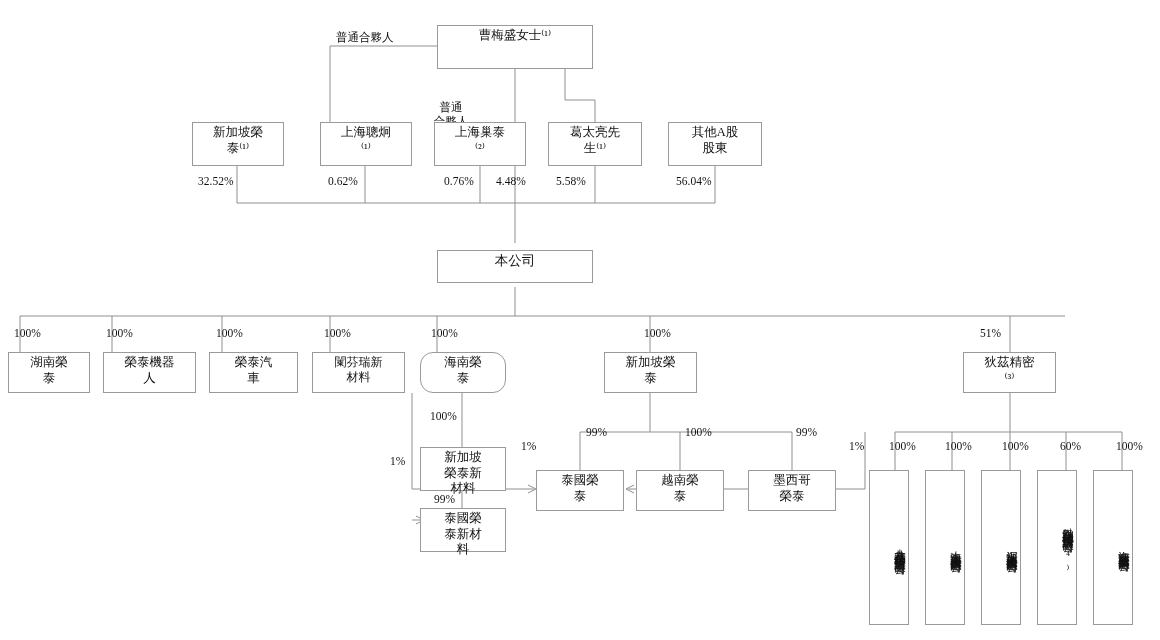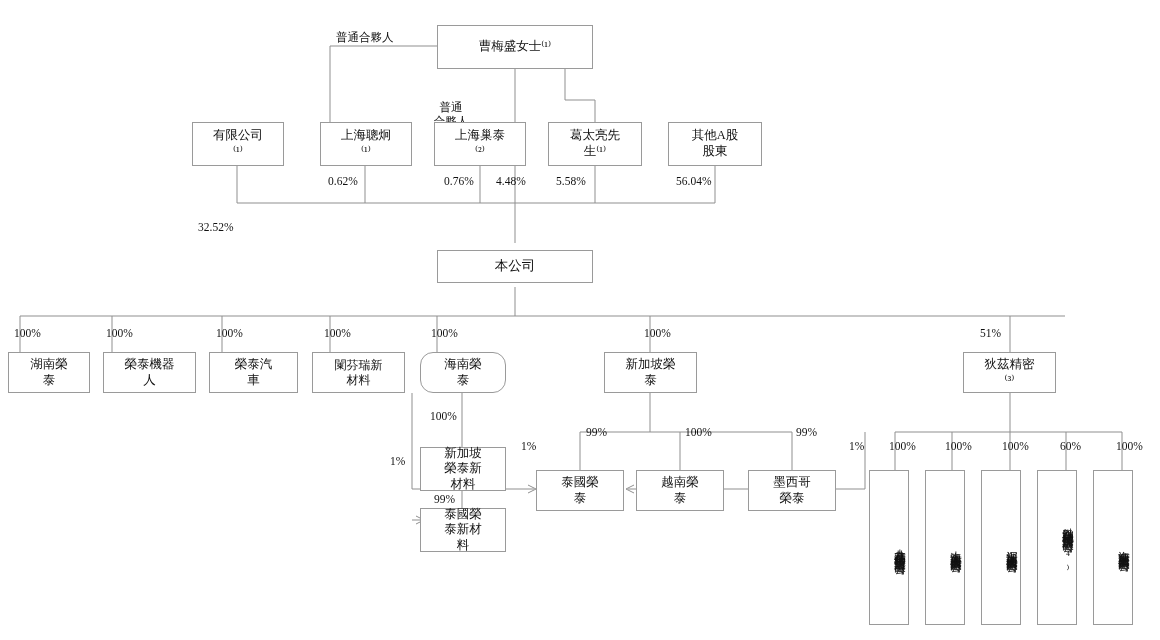--- a/index.html
+++ b/index.html
@@ -25,21 +25,21 @@
     width: 1160px;
     height: 640px;
     pointer-events: none;
   }
   .node {
     position: absolute;
     box-sizing: border-box;
     border: 1px solid #9a9a9a;
     background: #ffffff;
     display: flex;
-    align-items: center;
+    align-items: flex-start;
     justify-content: center;
     text-align: center;
     font-size: 12.5px;
     line-height: 1.25;
     padding: 2px 20px;
     color: #111111;
   }
   .node.vertical {
     writing-mode: vertical-rl;
     text-orientation: upright;
@@ -133,36 +133,36 @@
   </svg>
 
   <div class="node" style="left:437px; top:25px; width:156px; height:44px;">
     <span>曹梅盛女士⁽¹⁾</span>
   </div>
   <div class="label" style="left:336px; top:30px;">普通合夥人</div>
   <div class="label multi" style="left:428px; top:85px;">普通</div>
   <div class="label multi" style="left:428px; top:99px;">合夥人</div>
 
   <div class="node" style="left:192px; top:122px; width:92px; height:44px;">
-    <span>有限公司⁽¹⁾</span>
+    <span>新加坡榮泰⁽¹⁾</span>
   </div>
   <div class="node" style="left:320px; top:122px; width:92px; height:44px;">
     <span>上海聰炯⁽¹⁾</span>
   </div>
   <div class="node" style="left:434px; top:122px; width:92px; height:44px;">
     <span>上海巢泰⁽²⁾</span>
   </div>
   <div class="node" style="left:668px; top:122px; width:94px; height:44px;">
     <span>其他A股股東</span>
   </div>
   <div class="node" style="left:548px; top:122px; width:94px; height:44px;">
     <span>葛太亮先生⁽¹⁾</span>
   </div>
 
-  <div class="label" style="left:198px; top:175px;margin-top:46px;">32.52%</div>
+  <div class="label" style="left:198px; top:175px;">32.52%</div>
   <div class="label" style="left:328px; top:175px;">0.62%</div>
   <div class="label" style="left:444px; top:175px;">0.76%</div>
   <div class="label" style="left:496px; top:175px;">4.48%</div>
   <div class="label" style="left:556px; top:175px;text-align:right;">5.58%</div>
   <div class="label" style="left:676px; top:175px;">56.04%</div>
 
   <div class="node" style="left:437px; top:250px; width:156px; height:33px; font-size:13.5px;">
     <span>本公司</span>
   </div>
 

